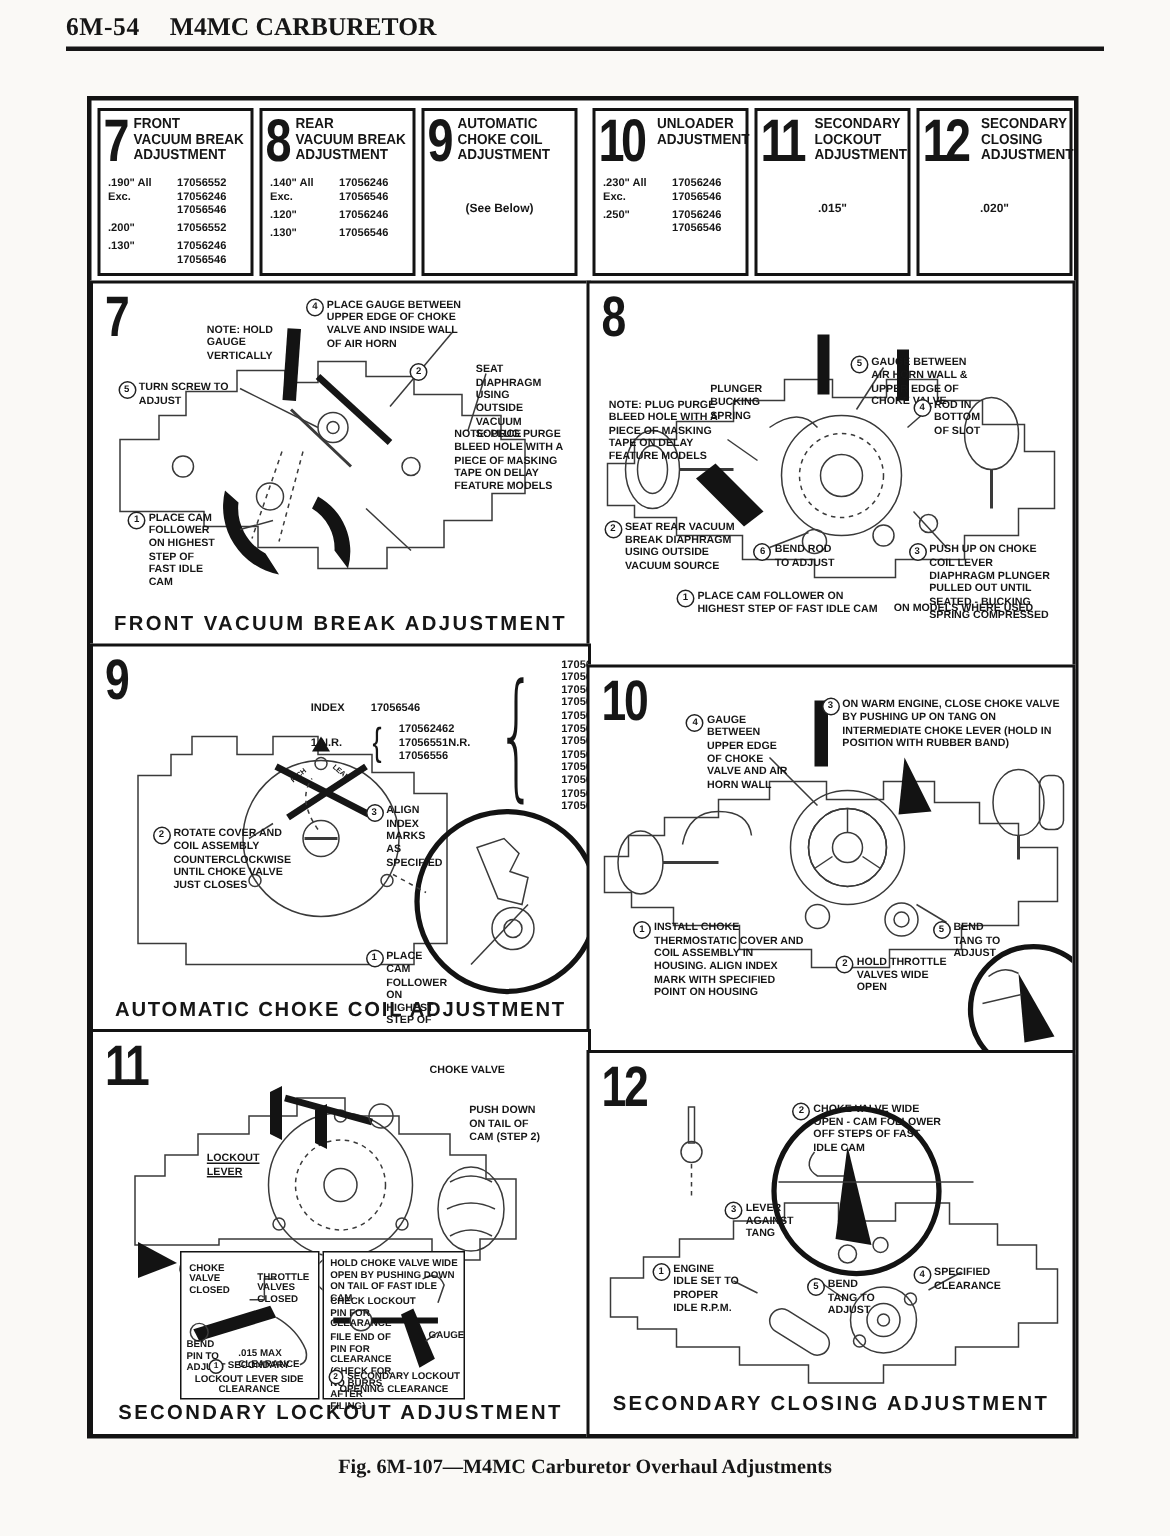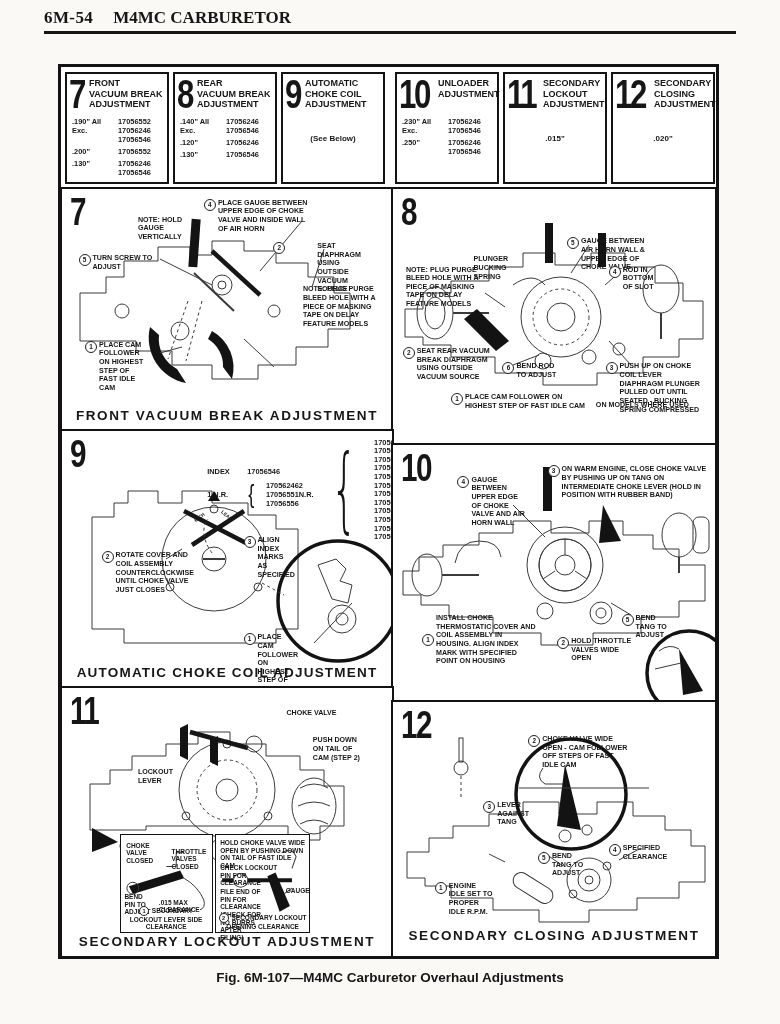--- a/index.html
+++ b/index.html
@@ -63,21 +63,21 @@
   
   .inset{position:absolute;border:1.5px solid #131313;background:#fff;z-index:3;}
   #panel11 .inset0{left:17.5%;top:54.5%;width:27.5%;height:36%;}
   #panel11 .inset1{left:46.5%;top:54.5%;width:28%;height:36%;}
   .inset-label{position:absolute;font-size:6.5px;font-weight:700;line-height:1.18;z-index:2;}
   .inset-caption{position:absolute;left:2px;right:2px;bottom:2px;text-align:center;font-size:6.5px;font-weight:700;z-index:2;}
   .inset-caption .circ{width:8px;height:8px;line-height:8px;font-size:5.6px;margin-right:1px;}
   .inset svg{position:absolute;left:0;top:0;width:100%;height:100%;z-index:1;}
   
   .fig-caption{position:absolute;top:970px;left:0;right:0;text-align:center;
-               font-family:Liberation Sans, sans-serif;font-weight:bold;font-size:13.5px;}
+               font-family:Liberation Serif, serif;font-weight:bold;font-size:13.5px;}
 </style>
 </head>
 <body>
 
 <div class="page">
 
   <div class="header">
     <span class="code">6M-54</span><span>M4MC CARBURETOR</span>
   </div>
 
@@ -424,21 +424,21 @@
       </svg>
     <div class="pnum">10</div>
         <div class="callout" style="left: 20%; top: 12%; width: 22%;">
           <div class="circ">4</div>
           <div class="ctext">GAUGE BETWEEN UPPER EDGE OF CHOKE VALVE AND AIR HORN WALL</div>
         </div>
         <div class="callout" style="left: 48%; top: 8%; width: 50%;">
           <div class="circ">3</div>
           <div class="ctext">ON WARM ENGINE, CLOSE CHOKE VALVE BY PUSHING UP ON TANG ON INTERMEDIATE CHOKE LEVER (HOLD IN POSITION WITH RUBBER BAND)</div>
         </div>
-        <div class="callout" style="left: 9%; top: 66%; width: 36%; align-items: center;">
+        <div class="callout" style="left: 9%; top: 66%; width: 36%;">
           <div class="circ">1</div>
           <div class="ctext">INSTALL CHOKE THERMOSTATIC COVER AND COIL ASSEMBLY IN HOUSING.  ALIGN INDEX MARK WITH SPECIFIED POINT ON HOUSING</div>
         </div>
         <div class="callout" style="left: 71%; top: 66%; width: 15%;">
           <div class="circ">5</div>
           <div class="ctext">BEND TANG TO ADJUST</div>
         </div>
         <div class="callout" style="left: 51%; top: 75%; width: 25%;">
           <div class="circ">2</div>
           <div class="ctext">HOLD THROTTLE VALVES WIDE OPEN</div>
@@ -495,21 +495,21 @@
           <div class="inset-label" style="left: 75%; top: 54%; width: 22%;">GAUGE</div>
           <div class="inset-caption"><div class="circ">2</div> SECONDARY LOCKOUT OPENING CLEARANCE</div>
         </div>
     <div class="pnum">11</div>
         <div class="callout" style="left: 68%; top: 8%; width: 22%;">
           <div class="ctext">CHOKE VALVE</div>
         </div>
         <div class="callout" style="left: 76%; top: 18%; width: 15%;">
           <div class="ctext">PUSH DOWN ON TAIL OF CAM (STEP  2)</div>
         </div>
-        <div class="callout" style="left: 23%; top: 30%; width: 13%;">
+        <div class="callout" style="left: 23%; top: 30%; width: 13%; text-decoration: underline;">
           <div class="ctext">LOCKOUT LEVER</div>
         </div>
         <div class="ptitle">SECONDARY LOCKOUT ADJUSTMENT</div>
       </section>
 
     <section class="panel" id="panel12">
       <svg class="art" viewBox="0 0 322 254" preserveAspectRatio="none">
         <path d="M14 176 L14 150 L36 150 L36 136 L60 136 L60 124 L96 124 L96 112 L130 112 L130 100 L166 100 L166 112 L204 112 L204 100 L240 100 L240 114 L272 114 L272 128 L298 128 L298 144 L312 144 L312 180 L286 180 L286 196 L244 196 L244 208 L196 208 L196 220 L146 220 L146 208 L100 208 L100 196 L58 196 L58 184 L32 184 L32 176 Z"></path>
         <circle class="ring" cx="178" cy="92" r="55"></circle>
         <path d="M150 66 q-8 10 2 16 l18 0"></path>
@@ -532,21 +532,21 @@
       </svg>
     <div class="pnum">12</div>
         <div class="callout" style="left: 42%; top: 13%; width: 32%;">
           <div class="circ">2</div>
           <div class="ctext">CHOKE VALVE WIDE OPEN - CAM FOLLOWER OFF STEPS OF FAST IDLE CAM</div>
         </div>
         <div class="callout" style="left: 28%; top: 39%; width: 12%;">
           <div class="circ">3</div>
           <div class="ctext">LEVER AGAINST TANG</div>
         </div>
-        <div class="callout" style="left: 13%; top: 55%; width: 18%; margin-top: 40px;">
+        <div class="callout" style="left: 13%; top: 55%; width: 18%;">
           <div class="circ">1</div>
           <div class="ctext">ENGINE IDLE SET TO PROPER IDLE R.P.M.</div>
         </div>
         <div class="callout" style="left: 45%; top: 59%; width: 15%;">
           <div class="circ">5</div>
           <div class="ctext">BEND TANG TO ADJUST</div>
         </div>
         <div class="callout" style="left: 67%; top: 56%; width: 17%;">
           <div class="circ">4</div>
           <div class="ctext">SPECIFIED CLEARANCE</div>

